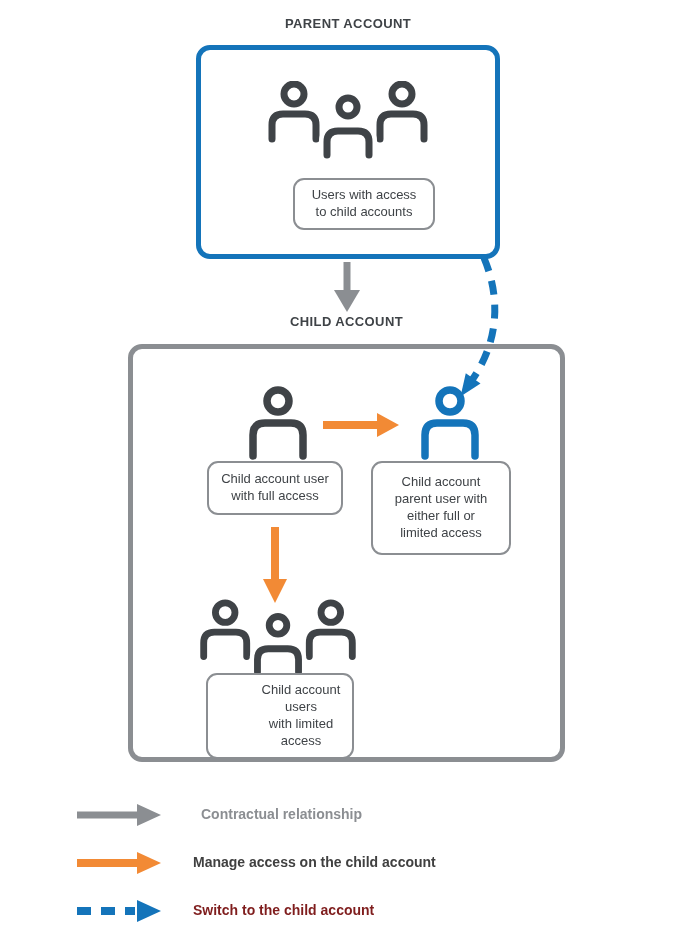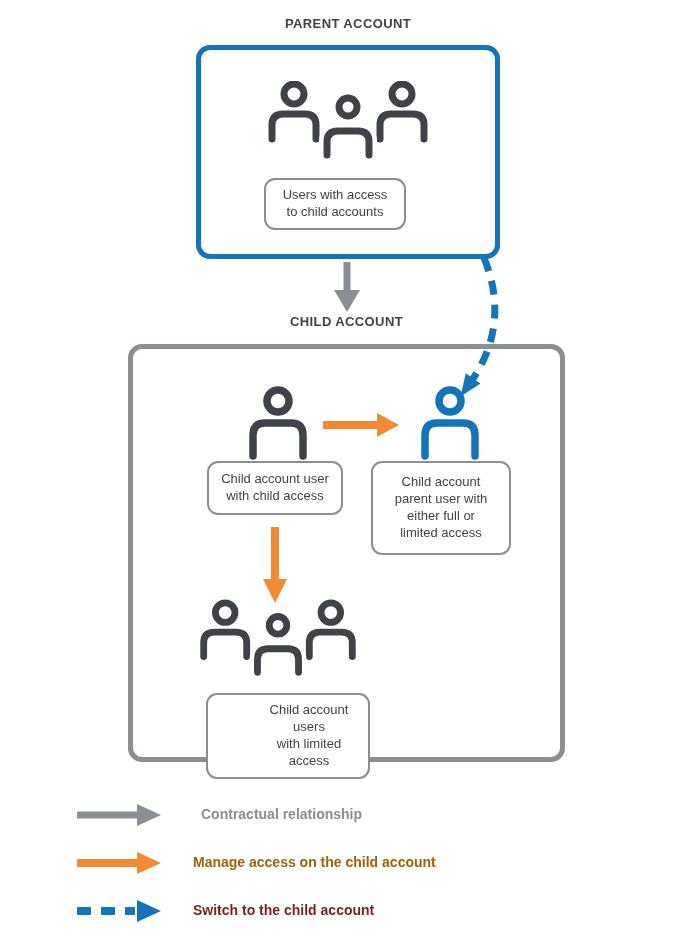--- a/index.html
+++ b/index.html
@@ -16,21 +16,21 @@
   .child-box{left:128px;top:344px;width:437px;height:418px;border:5px solid #8b8e92;}
   .pill{
     position:absolute;box-sizing:border-box;border:2px solid #8b8e92;border-radius:11px;
     background:#ffffff;display:flex;align-items:center;justify-content:center;
     padding:7px 6px;text-align:center;font-size:13px;line-height:1.3;color:#3f4347;
   }
   .pill span{white-space:pre-line;}
   .abs{position:absolute;}
   .legend-label{position:absolute;left:193px;font-size:14px;font-weight:700;}
   .legend-gray{color:#8b8e92;margin-left:8px;}
-  .legend-orange{color:#a16207;}
+  .legend-orange{color:#404040;}
   .legend-blue{color:#7f1d1d;}
   svg{display:block;}
 </style>
 </head>
 <body>
 
 <div class="canvas">
 
   <div class="title" style="left:196px;top:16px;width:304px;">PARENT ACCOUNT</div>
 
@@ -45,21 +45,21 @@
       </g>
       <g fill="none" stroke="#ffffff" stroke-width="16" stroke-linecap="round">
         <circle cx="90" cy="26" r="9"></circle>
         <path d="M69 74 V61 Q69 50 80 50 H100 Q111 50 111 61 V74"></path>
       </g>
       <g fill="none" stroke="#3f4347" stroke-width="7" stroke-linecap="round">
         <circle cx="90" cy="26" r="9"></circle>
         <path d="M69 74 V61 Q69 50 80 50 H100 Q111 50 111 61 V74"></path>
       </g>
     </svg>
-    <div class="pill" style="left:63px;top:128px;width:142px;min-height:42px;">
+    <div class="pill" style="left:92px;top:128px;width:142px;min-height:42px;">
       <span>Users with access
 to child accounts</span>
     </div>
   </div>
 
   <svg class="abs" style="left:329px;top:262px;" width="36" height="52" viewBox="0 0 36 52">
     <line x1="18" y1="0" x2="18" y2="30" stroke="#8b8e92" stroke-width="7"></line>
     <polygon points="5,28 31,28 18,50" fill="#8b8e92"></polygon>
   </svg>
 
@@ -90,21 +90,21 @@
 
     <svg class="abs" style="left:285px;top:36px;" width="64" height="76" viewBox="0 0 64 76">
       <g fill="none" stroke="#1474ba" stroke-width="7.5" stroke-linecap="round">
         <circle cx="32" cy="16" r="11"></circle>
         <path d="M7 71 V50 Q7 38 19 38 H45 Q57 38 57 50 V71"></path>
       </g>
     </svg>
 
     <div class="pill" style="left:74px;top:112px;width:136px;min-height:54px;">
       <span>Child account user
-with child access</span>
+with full access</span>
     </div>
 
     <div class="pill" style="left:238px;top:112px;width:140px;min-height:94px;">
       <span>Child account
 parent user with
 either full or
 limited access</span>
     </div>
 
     <svg class="abs" style="left:128px;top:178px;" width="28" height="78" viewBox="0 0 28 78">
@@ -122,21 +122,21 @@
       <g fill="none" stroke="#ffffff" stroke-width="16" stroke-linecap="round">
         <circle cx="90" cy="26" r="9"></circle>
         <path d="M69 74 V61 Q69 50 80 50 H100 Q111 50 111 61 V74"></path>
       </g>
       <g fill="none" stroke="#3f4347" stroke-width="7" stroke-linecap="round">
         <circle cx="90" cy="26" r="9"></circle>
         <path d="M69 74 V61 Q69 50 80 50 H100 Q111 50 111 61 V74"></path>
       </g>
     </svg>
 
-    <div class="pill" style="left:73px;top:344px;width:164px;min-height:54px;padding-left:48px;">
+    <div class="pill" style="left:73px;top:324px;width:148px;min-height:54px;padding-left:48px;">
       <span>Child account users
 with limited access</span>
     </div>
   </div>
 
   <div>
 
     <svg class="abs" style="left:75px;top:803px;" width="90" height="24" viewBox="0 0 90 24">
       <line x1="2" y1="12" x2="64" y2="12" stroke="#8b8e92" stroke-width="7"></line>
       <polygon points="62,1 62,23 86,12" fill="#8b8e92"></polygon>

